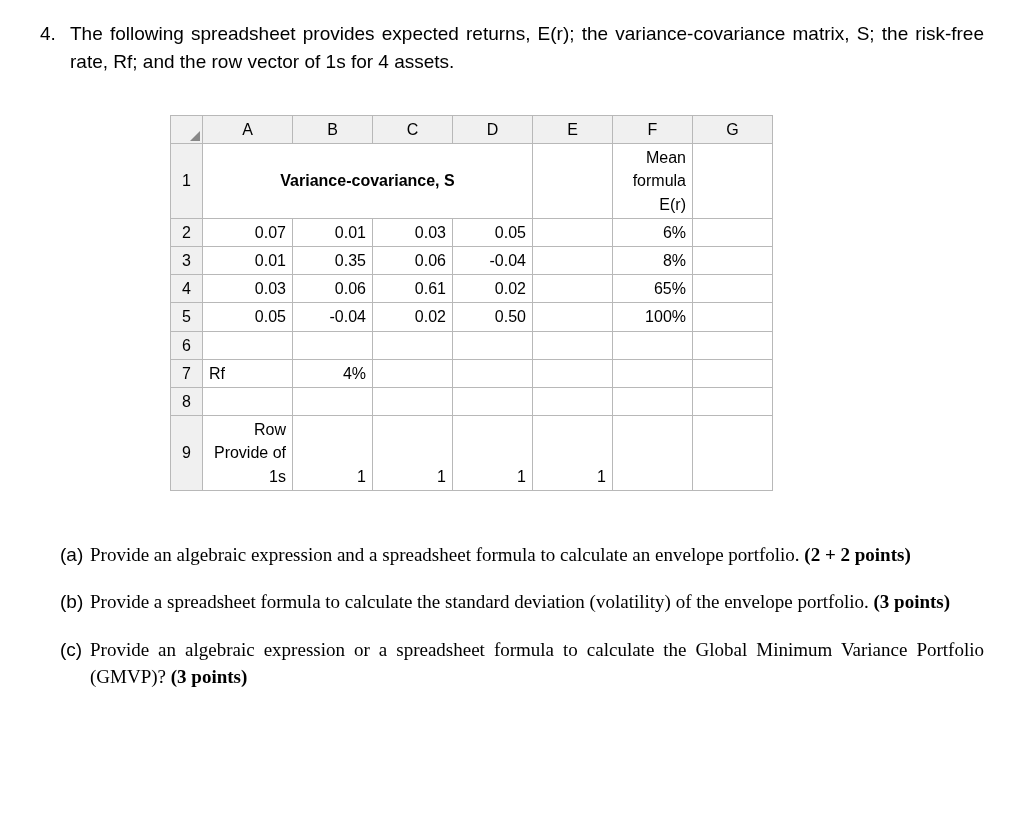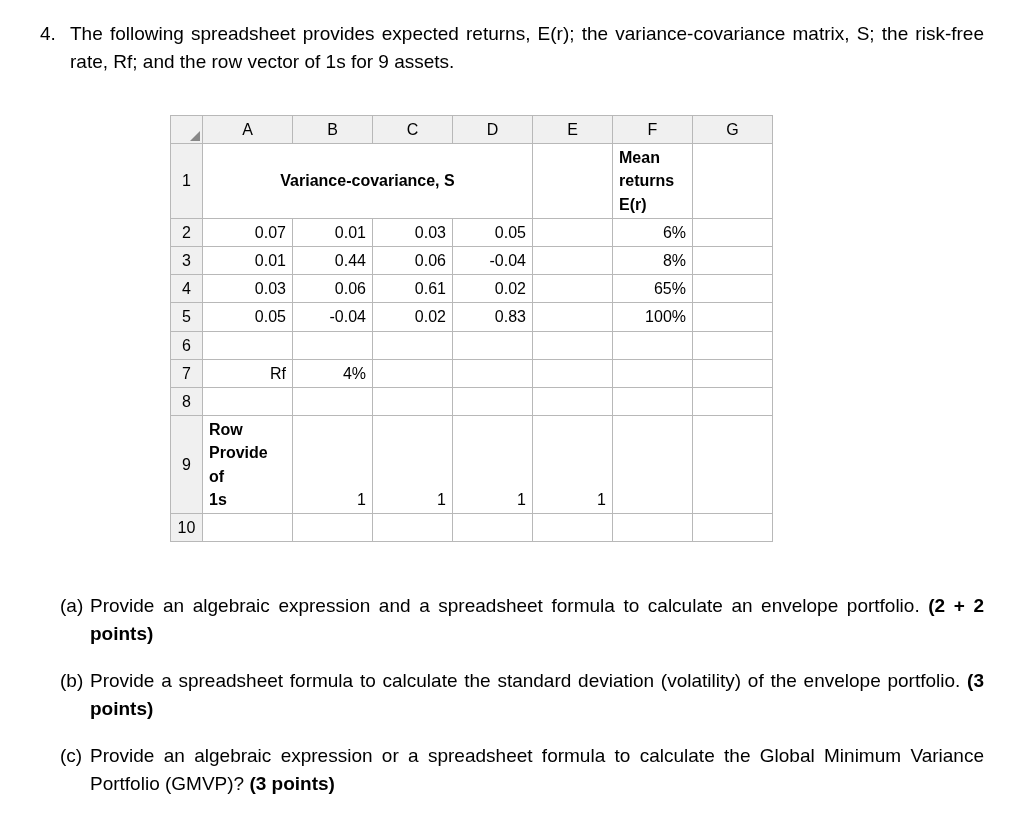--- a/index.html
+++ b/index.html
@@ -73,61 +73,62 @@
       height: 0;
       border-style: solid;
       border-width: 0 0 10px 10px;
       border-color: transparent transparent #888 transparent;
     }
     .data-cell {
       text-align: right;
       background: #fff;
     }
     .bold-center {
-      font-weight: bold;
+      font-weight: normal;
+      text-align: right;
+    }
+    .left-align {
       text-align: left;
-    }
-    .left-align {
-      text-align: right;
     }
     .sub-questions {
       margin-top: 10px;
     }
     .sub-question {
       display: flex;
       align-items: flex-start;
       margin-bottom: 20px;
       margin-left: 20px;
     }
     .sub-label {
       min-width: 30px;
     }
     .sub-text {
       flex: 1;
       text-align: justify;
+      font-family: Liberation Serif, serif;
     }
     .points {
       font-weight: bold;
     }
     .merged-header {
       text-align: center;
       font-weight: bold;
       vertical-align: middle;
       margin-top: 16px;
     }
     .tall-cell {
       height: 60px;
     }
   </style>
 </head>
 <body>
 
 <div class="question-header">
   <div class="question-number">4.</div>
-  <div class="question-text">The following spreadsheet provides expected returns, E(r); the variance-covariance matrix, S; the risk-free rate, Rf; and the row vector of 1s for 9 assets.</div>
+  <div class="question-text">The following spreadsheet provides expected returns, E(r); the variance-covariance matrix, S; the risk-free rate, Rf; and the row vector of 1s for 4 assets.</div>
 </div>
 
 <div class="spreadsheet-container">
   <table class="spreadsheet">
     <tbody>
         <tr>
       <td class="corner-cell">
             <div class="corner-triangle"></div>
           </td>
       <td class="col-header col-header-wide">A</td>
@@ -137,39 +138,39 @@
       <td class="col-header">E</td>
       <td class="col-header">F</td>
       <td class="col-header">G</td>
     </tr>
     <tr>
       <td class="row-header tall-cell">1</td>
       <td class="merged-header" colspan="4">Variance-covariance, S</td>
       <td class="data-cell"></td>
       <td class="bold-center">
         <span>Mean</span><br>
-        <span>returns</span><br>
+        <span>formula</span><br>
         <span>E(r)</span>
       </td>
       <td class="data-cell"></td>
     </tr>
     <tr>
       <td class="row-header">2</td>
       <td class="data-cell">0.07</td>
       <td class="data-cell">0.01</td>
       <td class="data-cell">0.03</td>
       <td class="data-cell">0.05</td>
       <td class="data-cell"></td>
       <td class="data-cell">6%</td>
       <td class="data-cell"></td>
     </tr>
     <tr>
       <td class="row-header">3</td>
       <td class="data-cell">0.01</td>
-      <td class="data-cell">0.44</td>
+      <td class="data-cell">0.35</td>
       <td class="data-cell">0.06</td>
       <td class="data-cell">-0.04</td>
       <td class="data-cell"></td>
       <td class="data-cell">8%</td>
       <td class="data-cell"></td>
     </tr>
     <tr>
       <td class="row-header">4</td>
       <td class="data-cell">0.03</td>
       <td class="data-cell">0.06</td>
@@ -177,21 +178,21 @@
       <td class="data-cell">0.02</td>
       <td class="data-cell"></td>
       <td class="data-cell">65%</td>
       <td class="data-cell"></td>
     </tr>
     <tr>
       <td class="row-header">5</td>
       <td class="data-cell">0.05</td>
       <td class="data-cell">-0.04</td>
       <td class="data-cell">0.02</td>
-      <td class="data-cell">0.83</td>
+      <td class="data-cell">0.50</td>
       <td class="data-cell"></td>
       <td class="data-cell">100%</td>
       <td class="data-cell"></td>
     </tr>
     <tr>
       <td class="row-header">6</td>
       <td class="data-cell"></td>
       <td class="data-cell"></td>
       <td class="data-cell"></td>
       <td class="data-cell"></td>
@@ -223,30 +224,20 @@
       <td class="row-header tall-cell">9</td>
       <td class="data-cell bold-center">
         <span>Row</span><br>
         <span>Provide of</span><br>
         <span>1s</span>
       </td>
       <td class="data-cell" style="vertical-align:bottom;">1</td>
       <td class="data-cell" style="vertical-align:bottom;">1</td>
       <td class="data-cell" style="vertical-align:bottom;">1</td>
       <td class="data-cell" style="vertical-align:bottom;">1</td>
-      <td class="data-cell"></td>
-      <td class="data-cell"></td>
-    </tr>
-    <tr>
-      <td class="row-header">10</td>
-      <td class="data-cell"></td>
-      <td class="data-cell"></td>
-      <td class="data-cell"></td>
-      <td class="data-cell"></td>
-      <td class="data-cell"></td>
       <td class="data-cell"></td>
       <td class="data-cell"></td>
     </tr>
   </tbody>
     </table>
 </div>
 
 <div class="sub-questions">
   <div class="sub-question">
     <div class="sub-label">(a)</div>

